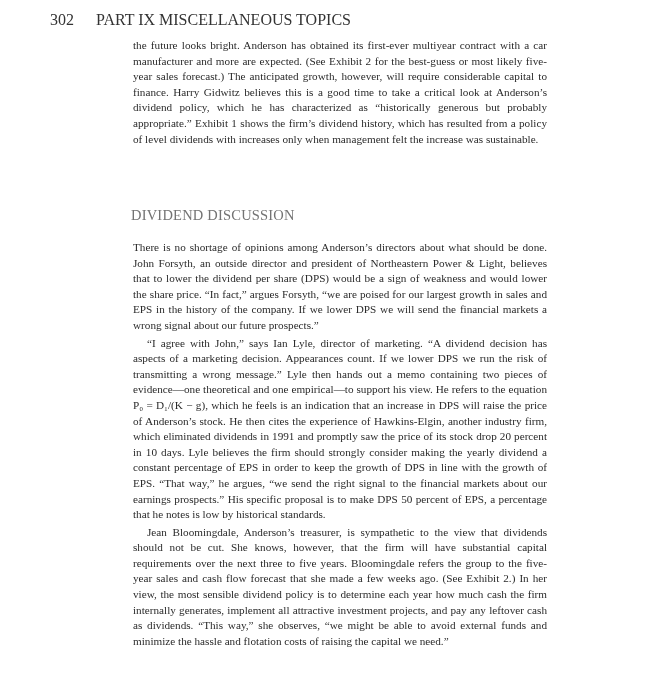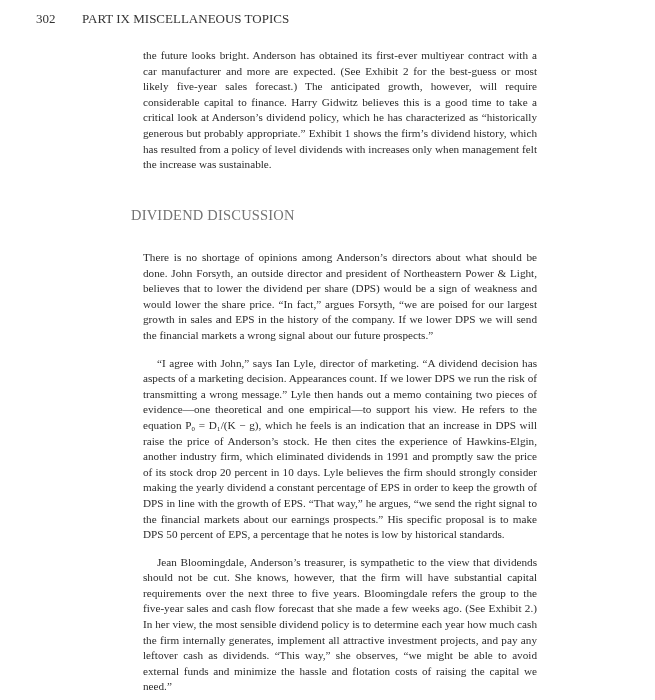--- a/index.html
+++ b/index.html
@@ -1,21 +1,21 @@
 <!DOCTYPE html>
 <html><head>
 <meta charset="utf-8">
 <style>
   html, body { margin: 0; padding: 0; background: #ffffff; }
   body { width: 655px; height: 700px; position: relative; overflow: hidden;
          font-family: "Liberation Serif", "DejaVu Serif", serif; color: #2a2a2a; }
-  .running-head { position: absolute; top: 11px; left: 36px; font-size: 13px; letter-spacing: 0; color: #333; }
+  .running-head { position: absolute; top: 11px; left: 50px; font-size: 16px; letter-spacing: 0; color: #333; }
   .running-head .pnum { display: inline-block; width: 46px; }
   .body { position: absolute; left: 131px; width: 418px; font-size: 11.2px; line-height: 15.6px; text-align: justify; }
-  .body p { margin: 12px; hyphens: manual; }
+  .body p { margin: 2px; hyphens: manual; }
   .body p.indent { text-indent: 14px; }
   #intro { top: 36px; }
   .section-heading { position: absolute; top: 207px; left: 131px; font-size: 14.5px; letter-spacing: 0.2px; color: #737373; margin: 0; font-weight: normal; }
   #discussion { top: 238px; }
 </style>
 </head>
 <body>
 
 <div class="running-head">
   <span class="pnum">302</span><span>PART IX MISCELLANEOUS TOPICS</span>

